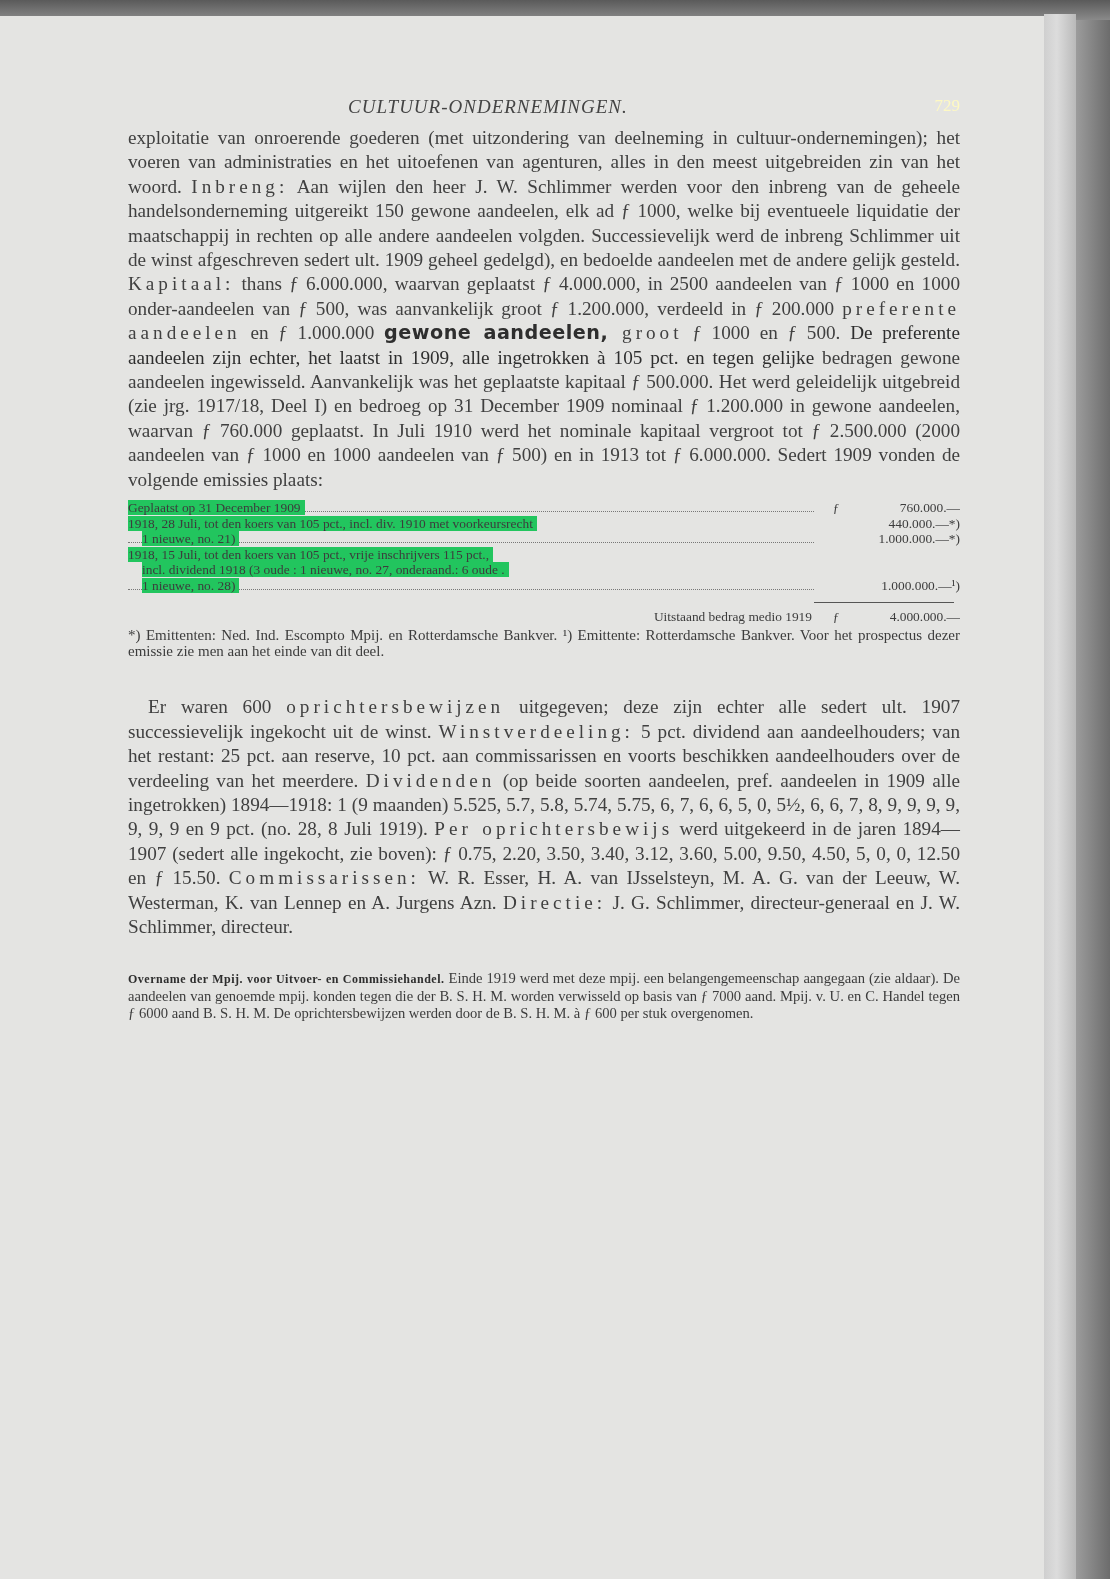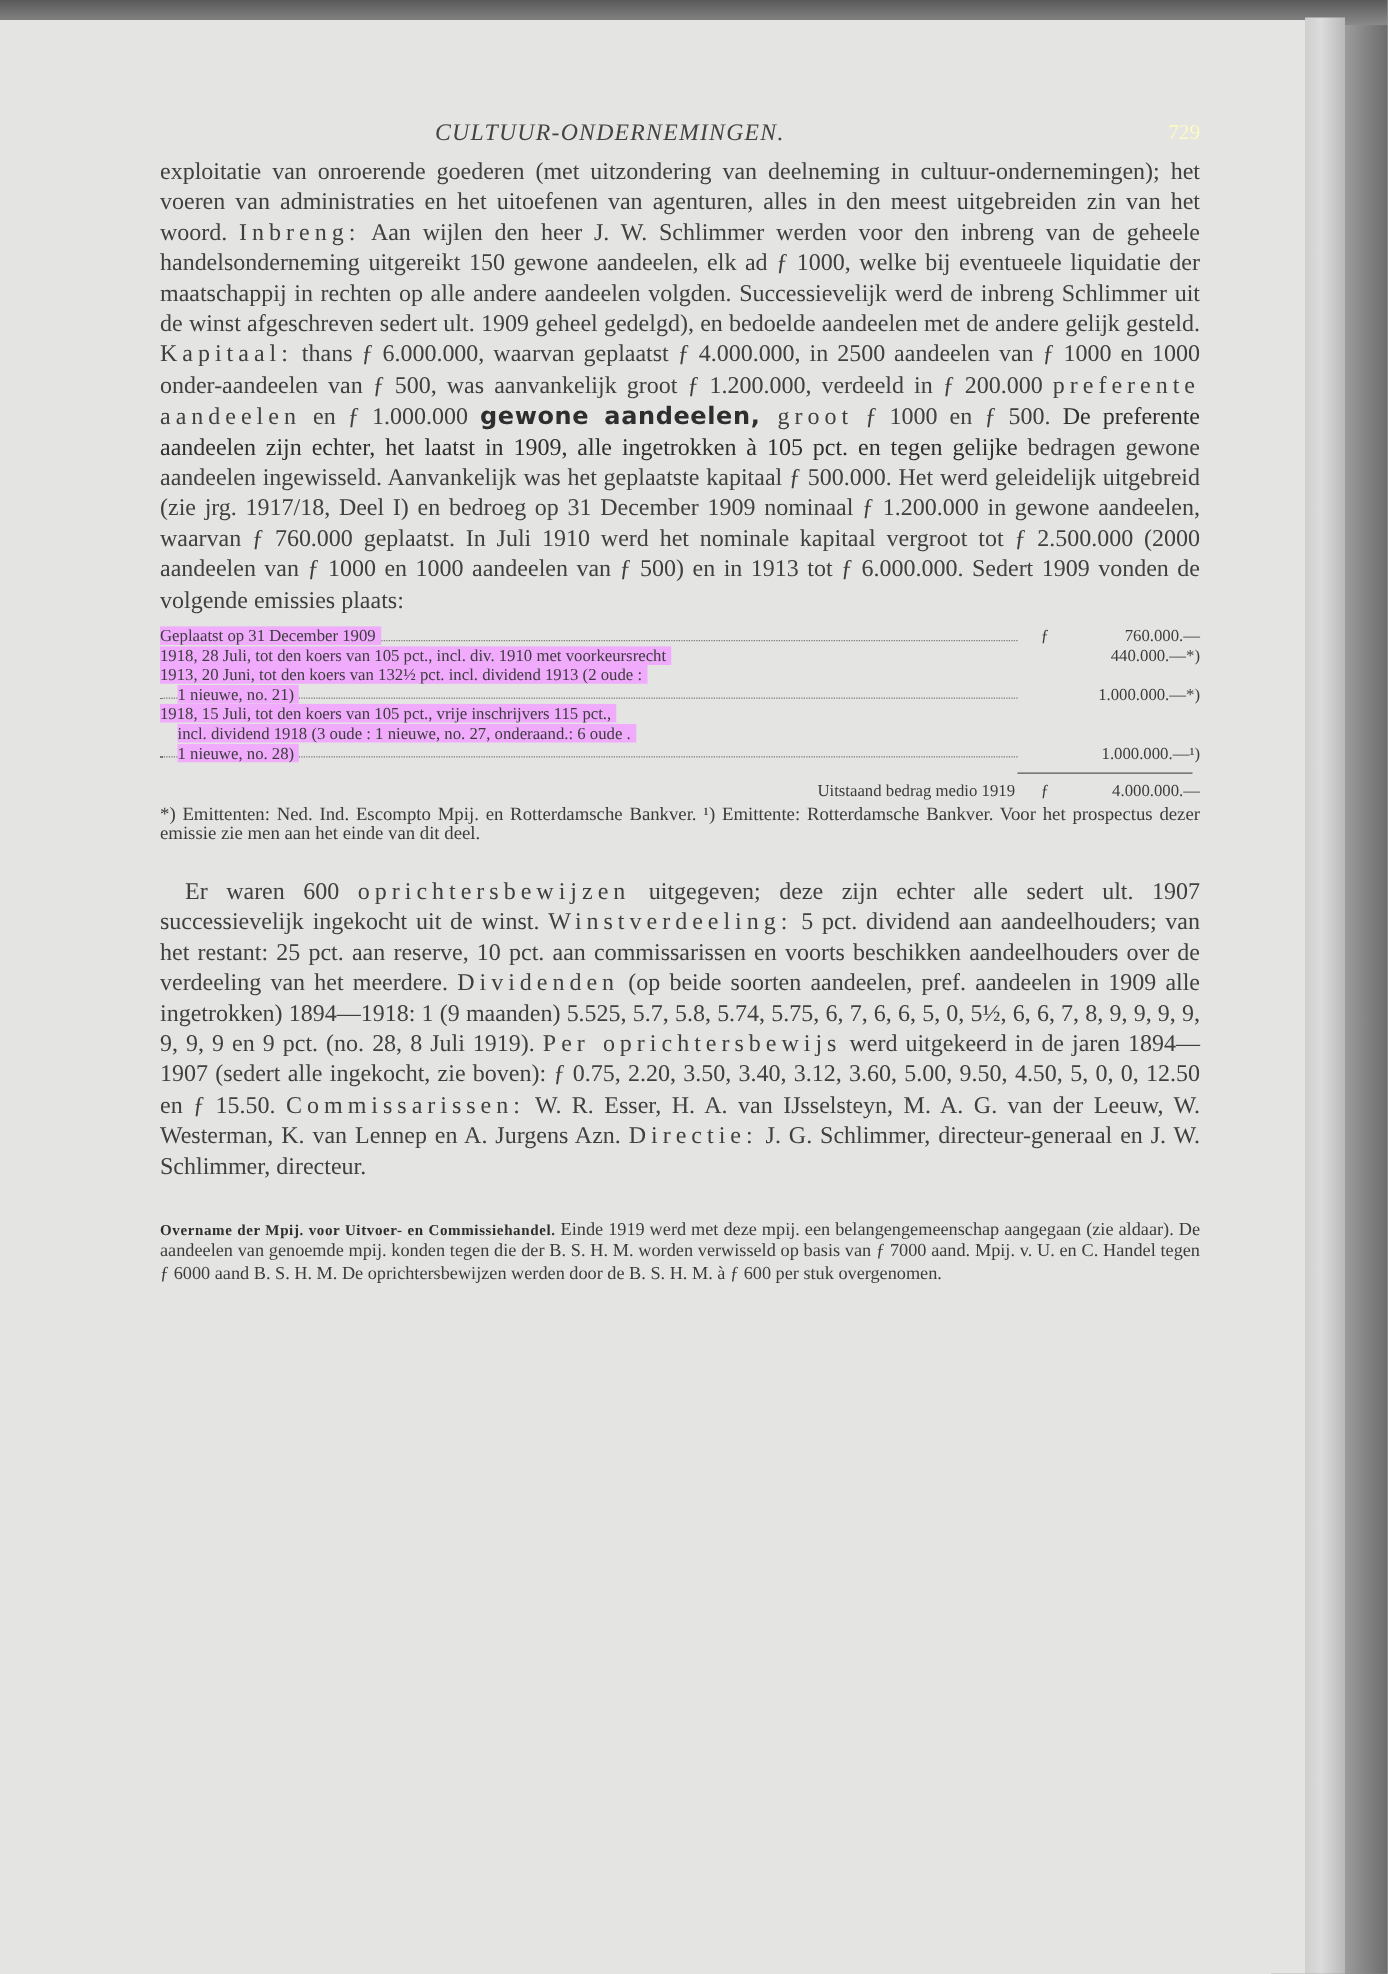--- a/index.html
+++ b/index.html
@@ -33,34 +33,34 @@
     font-size: 19.2px; line-height: 24.4px; text-align: justify; margin: 0;
     color: #404040;
   }
   .para p { margin: 0; }
   .spaced { letter-spacing: 4px; }
   .bold-sans { font-family: "DejaVu Sans", "Liberation Sans", sans-serif; font-weight: bold; letter-spacing: 0.5px; color: #2e2e2e; margin-top: 33px; }
   .dark { color: #2e2e2e; }
   .emissions { margin-top: 8px; font-size: 13.4px; line-height: 15.6px; color: #3c3c3c; }
   .em-row { display: flex; align-items: flex-end; }
   .em-desc { flex: 1; position: relative; overflow: hidden; white-space: nowrap; }
-  .em-desc .txt { background: #f0abfc; padding-right: 4px; position: relative; z-index: 1; }
+  .em-desc .txt { background: #22c55e; padding-right: 4px; position: relative; z-index: 1; }
   .em-desc.dots::after {
     content: ""; position: absolute; left: 0; right: 8px; bottom: 4px;
     border-bottom: 1px dotted #777; z-index: 0;
   }
   .em-cur { width: 28px; text-align: center; }
   .em-val { width: 110px; text-align: right; white-space: nowrap; }
   .indent { padding-left: 14px; }
   .rule-row { display: flex; justify-content: flex-end; margin: 8px 0 6px 0; }
   .rule { width: 140px; border-top: 1.5px solid #555; margin-right: 6px; }
   .total-row { display: flex; font-size: 13.4px; color: #3c3c3c; justify-content: center; }
   .total-row .lbl { flex: 1; text-align: right; padding-right: 10px; }
   .footnote { font-size: 15px; line-height: 15.6px; text-align: justify; color: #3c3c3c; margin-top: 4px; }
-  .para2 { margin-top: 26px; }
+  .para2 { margin-top: 36px; }
   .takeover { margin-top: 30px; font-size: 14.6px; line-height: 17.2px; text-align: justify; color: #3c3c3c; }
   .takeover .bold-sans { font-size: 12px; font-family: Liberation Serif, serif; }
 </style>
 </head>
 <body>
 
 <div class="top-shadow"></div>
 <div class="page"></div>
 <div class="spine1"></div>
 <div class="spine2"></div>
@@ -80,25 +80,20 @@
       <div class="em-desc dots"><span class="txt">Geplaatst op 31 December 1909</span></div>
       <div class="em-cur">ƒ</div>
       <div class="em-val">760.000.—</div>
     </div>
     <div class="em-row">
       <div class="em-desc"><span class="txt">1918, 28 Juli, tot den koers van 105 pct., incl. div. 1910 met voorkeursrecht</span></div>
       <div class="em-cur"></div>
       <div class="em-val">440.000.—*)</div>
     </div>
     <div>
-      <div class="em-row">
-          <div class="em-desc"><span class="txt">1913, 20 Juni, tot den koers van 132½ pct. incl. dividend 1913 (2 oude :</span></div>
-          <div class="em-cur"></div>
-          <div class="em-val"></div>
-        </div>
       <div class="em-row">
         <div class="em-desc dots indent"><span class="txt">1 nieuwe, no. 21)</span></div>
         <div class="em-cur"></div>
         <div class="em-val">1.000.000.—*)</div>
       </div>
     </div>
     <div>
       <div class="em-row">
           <div class="em-desc"><span class="txt">1918, 15 Juli, tot den koers van 105 pct., vrije inschrijvers 115 pct.,</span></div>
           <div class="em-cur"></div>

